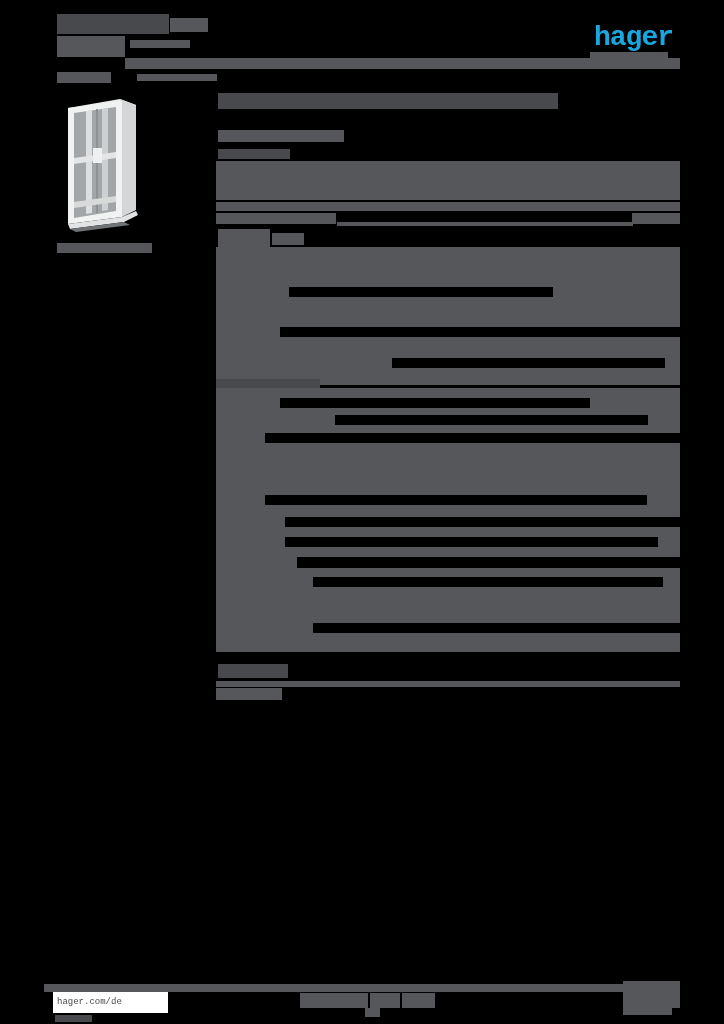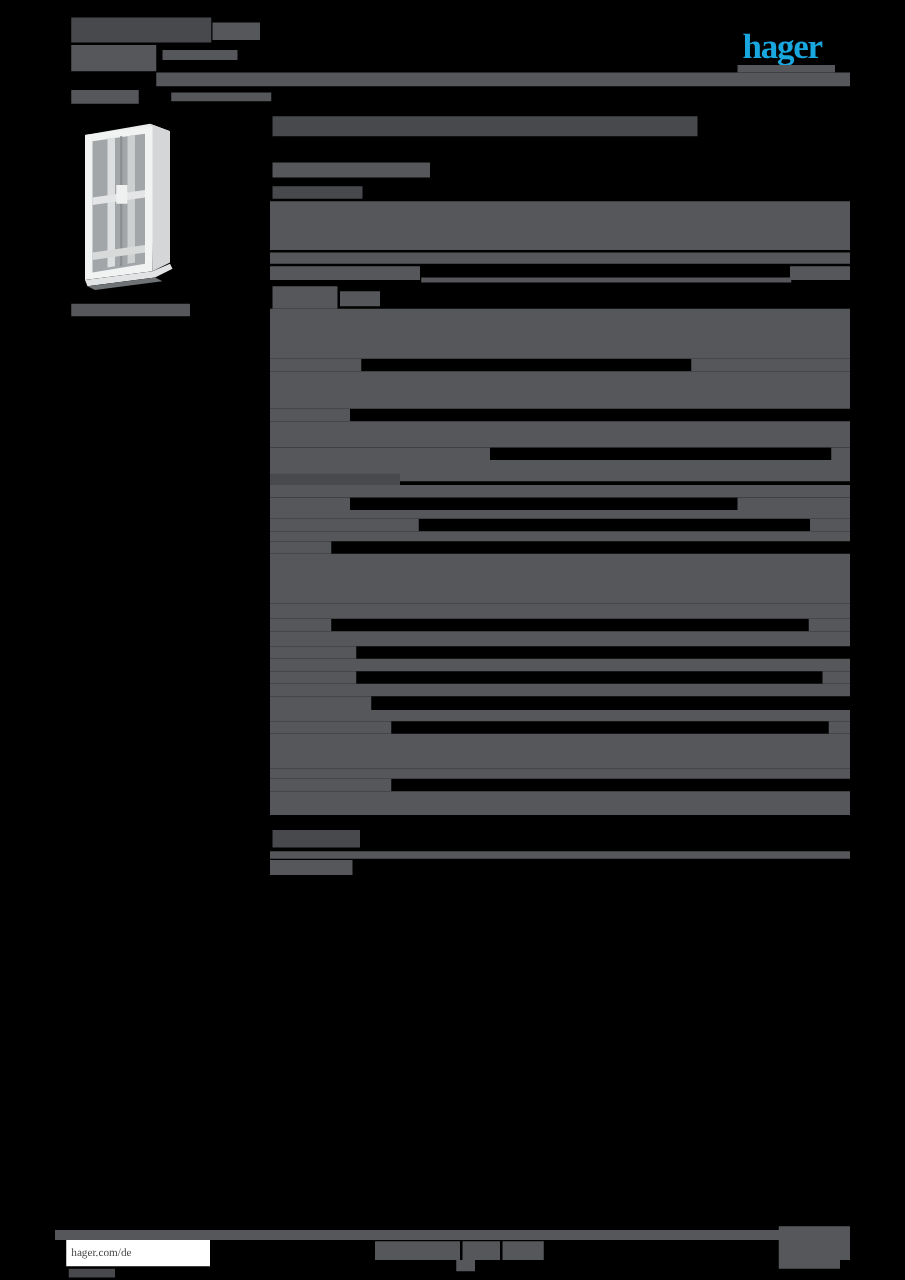--- a/index.html
+++ b/index.html
@@ -1,21 +1,21 @@
 <!DOCTYPE html>
 <html><head>
 <meta charset="utf-8">
 <style>
   html,body{margin:0;padding:0;background:#000;}
   #page{
     position:relative;
     width:724px;height:1024px;
     overflow:hidden;
     background:#000;
-    font-family:Liberation Serif, serif;
+    font-family:Liberation Mono, monospace;
   }
   .redact{position:absolute;}
   #logo{
     position:absolute;
     left:594px;top:24px;
     font-weight:bold;
     font-size:28px;
     letter-spacing:-1px;
     line-height:1;
   }

